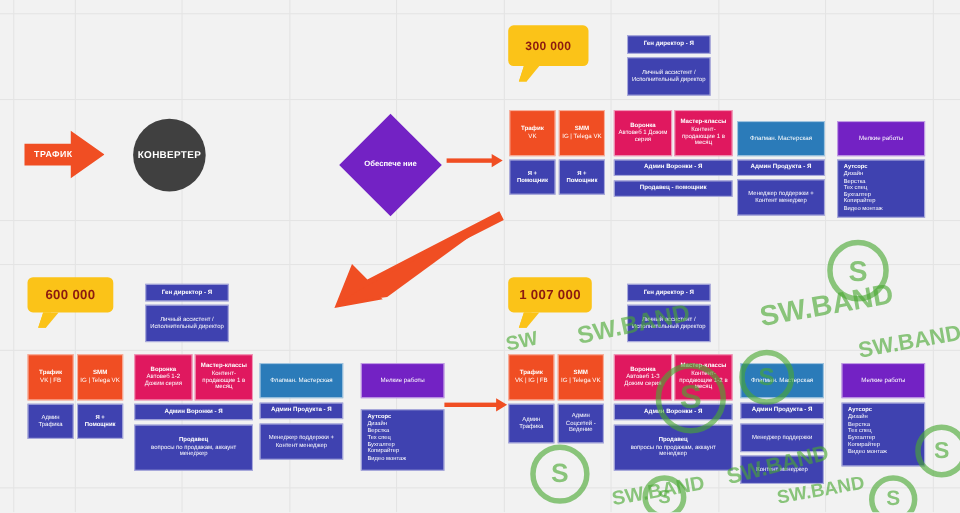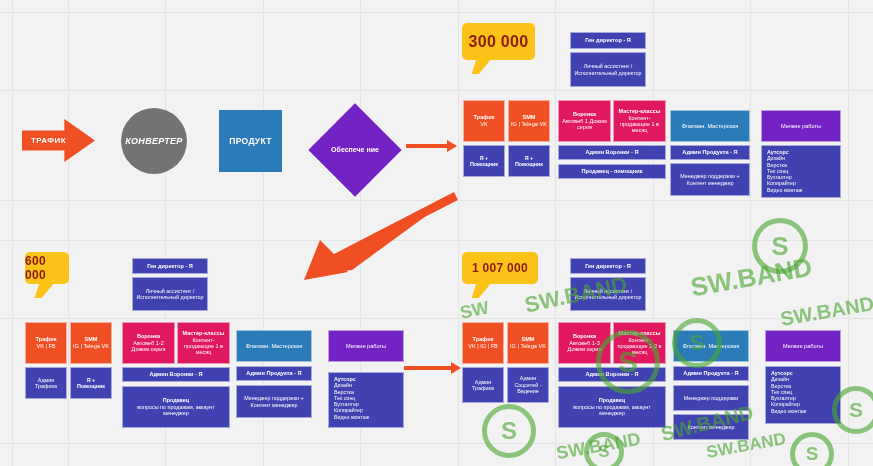--- a/index.html
+++ b/index.html
@@ -47,44 +47,44 @@
     position:absolute;
     background:#f04e23;
     clip-path:polygon(0% 28%,58% 28%,58% 2%,100% 50%,58% 98%,58% 72%,0% 72%);
     display:flex;align-items:center;justify-content:flex-start;
   }
   .bigarrow span{
     color:#fff;font-size:8px;font-weight:bold;letter-spacing:.4px;
     padding-left:9px;
   }
   .circle{
-    position:absolute;border-radius:50%;background:#737373;
+    position:absolute;border-radius:50%;background:#404040;
     display:flex;align-items:center;justify-content:center;
-    color:#fff;font-size:9px;font-weight:bold;letter-spacing:.3px;font-style:italic;
+    color:#fff;font-size:9px;font-weight:bold;letter-spacing:.3px;
   }
   .square{
     position:absolute;background:#2b7bb9;
     display:flex;align-items:center;justify-content:center;
     color:#fff;font-size:8.5px;font-weight:bold;letter-spacing:.3px;
   }
   .diamondWrap{position:absolute;display:flex;align-items:center;justify-content:center;}
   .diamond{
     position:absolute;background:#7322c4;transform:rotate(45deg);
     top:50%;left:50%;margin-left:-33px;margin-top:-33px;width:66px;height:66px;
   }
   .diamondWrap span{
     position:relative;z-index:2;color:#fff;font-size:7px;font-weight:bold;
     text-align:center;line-height:1.3;width:58px;
   }
 
   
   .callout{
     position:absolute;background:#fbc318;border-radius:5px;
     display:flex;align-items:center;justify-content:center;
-    color:#8b1a10;font-weight:bold;font-size:16px;letter-spacing:.3px;
+    color:#8b1a10;font-weight:bold;font-size:11px;letter-spacing:.3px;
   }
   .callout:after{
     content:"";position:absolute;left:12px;top:100%;
     border-left:7px solid #fbc318;
     border-right:7px solid transparent;
     border-top:14px solid #fbc318;
     border-bottom:0;
     transform:skewX(-18deg);
     width:0;height:0;
   }
@@ -138,23 +138,20 @@
   </div>
 
   <div class="bigarrow" style="left:22px;top:118px;width:73px;height:45px;">
     <span>ТРАФИК</span>
   </div>
 
   <div class="circle" style="left:121px;top:108px;width:66px;height:66px;">
     <span>КОНВЕРТЕР</span>
   </div>
 
-  <div class="square" style="left:219px;top:110px;width:63px;height:62px;">
-    <span>ПРОДУКТ</span>
-  </div>
 
   <div class="diamondWrap" style="left:313px;top:108px;width:84px;height:84px;">
     <div class="diamond"></div>
     <span>
       <span class="t">Обеспече</span>
       <span class="t">ние</span>
     </span>
   </div>
 
   <div class="tarrow" style="left:406px;top:144px;width:42px;"></div>
@@ -223,21 +220,21 @@
   <div class="node c-navy left" style="left:761px;top:145px;width:80px;height:53px;font-size:5.3px;justify-content:flex-start;padding-top:3px;">
     <span class="t b">Аутсорс</span>
     <span class="t">Дизайн</span>
     <span class="t">Верстка</span>
     <span class="t">Тех спец</span>
     <span class="t">Бухгалтер</span>
     <span class="t">Копирайтер</span>
     <span class="t">Видео монтаж</span>
   </div>
 
-  <div class="callout" style="left:25px;top:252px;width:44px;height:32px;font-size:12px;">
+  <div class="callout" style="left:25px;top:252px;width:78px;height:32px;font-size:12px;">
     <span>600 000</span>
   </div>
 
   <div class="node c-navy" style="left:132px;top:258px;width:76px;height:16px;font-size:5.6px;">
     <span class="t b">Ген директор - Я</span>
   </div>
   <div class="node c-navy" style="left:132px;top:277px;width:76px;height:34px;font-size:5.4px;">
     <span class="t">Личный ассистент / Исполнительный директор</span>
   </div>
 

